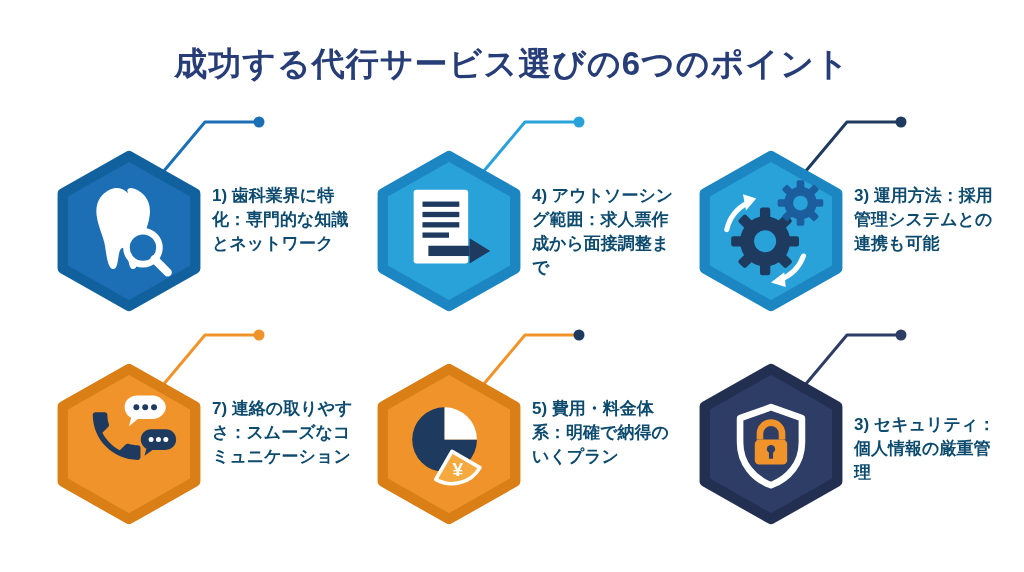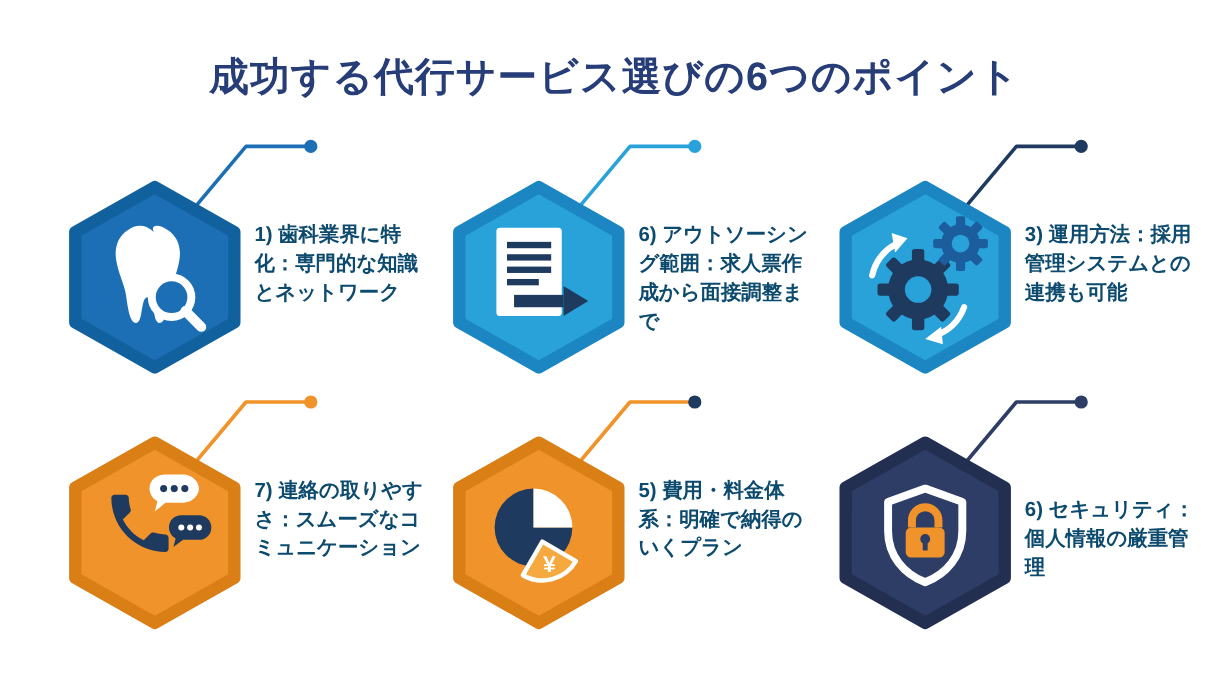--- a/index.html
+++ b/index.html
@@ -61,21 +61,21 @@
       <g transform="translate(26,27)">
         <rect x="0" y="0" width="37" height="50" rx="2" fill="#ffffff"></rect>
         <rect x="6" y="8" width="25" height="3.6" fill="#1e3a5f"></rect>
         <rect x="6" y="15" width="25" height="3.6" fill="#1e3a5f"></rect>
         <rect x="6" y="22" width="25" height="3.6" fill="#1e3a5f"></rect>
         <rect x="6" y="29" width="18" height="3.6" fill="#1e3a5f"></rect>
         <rect x="10" y="38" width="28" height="7" fill="#1e3a5f"></rect>
         <polygon points="38,33 52,41.5 38,50" fill="#1e3a5f"></polygon>
       </g>
     </svg>
-    <div class="label">6) アウトソーシング範囲：求人票作成から面接調整まで</div>
+    <div class="label">4) アウトソーシング範囲：求人票作成から面接調整まで</div>
   </div>
 
   <div class="card card-3" style="left: 697px; top: 150px; --hex-fill: #29a2da; --hex-stroke: #1b86c2; --line: #1e3a5f; --dot: #1e3a5f;">
     <svg class="connector" viewBox="0 0 115 70">
       <polyline points="8,62 50,12 104,12"></polyline>
         <circle cx="104" cy="12" r="5.5"></circle>
     </svg>
     <svg class="hexagon" viewBox="0 0 100 110">
       <polygon class="hex-shape" points="50,4 95,29.5 95,80.5 50,106 5,80.5 5,29.5"></polygon>
       <g transform="translate(46,62)">
@@ -165,16 +165,16 @@
     <svg class="hexagon" viewBox="0 0 100 110">
       <polygon class="hex-shape" points="50,4 95,29.5 95,80.5 50,106 5,80.5 5,29.5"></polygon>
       <g transform="translate(50,57)">
         <path d="M0 -27 L21 -19.5 L21 -3 C21 11 12 21.5 0 26 C-12 21.5 -21 11 -21 -3 L-21 -19.5 Z" fill="none" stroke="#ffffff" stroke-width="4.5" stroke-linejoin="round"></path>
         <path d="M-7.5 -5 L-7.5 -9 A7.5 7.5 0 0 1 7.5 -9 L7.5 -5" fill="none" stroke="#f0932a" stroke-width="4.5"></path>
         <rect x="-11" y="-5" width="22" height="17" rx="3" fill="#f0932a"></rect>
         <circle cx="0" cy="1.5" r="2.8" fill="#2e3d66"></circle>
         <rect x="-1.4" y="2" width="2.8" height="6" fill="#2e3d66"></rect>
       </g>
     </svg>
-    <div class="label">6) セキュリティ：個人情報の厳重管理</div>
+    <div class="label">3) セキュリティ：個人情報の厳重管理</div>
   </div>
 
 </div>
 
 </body></html>

